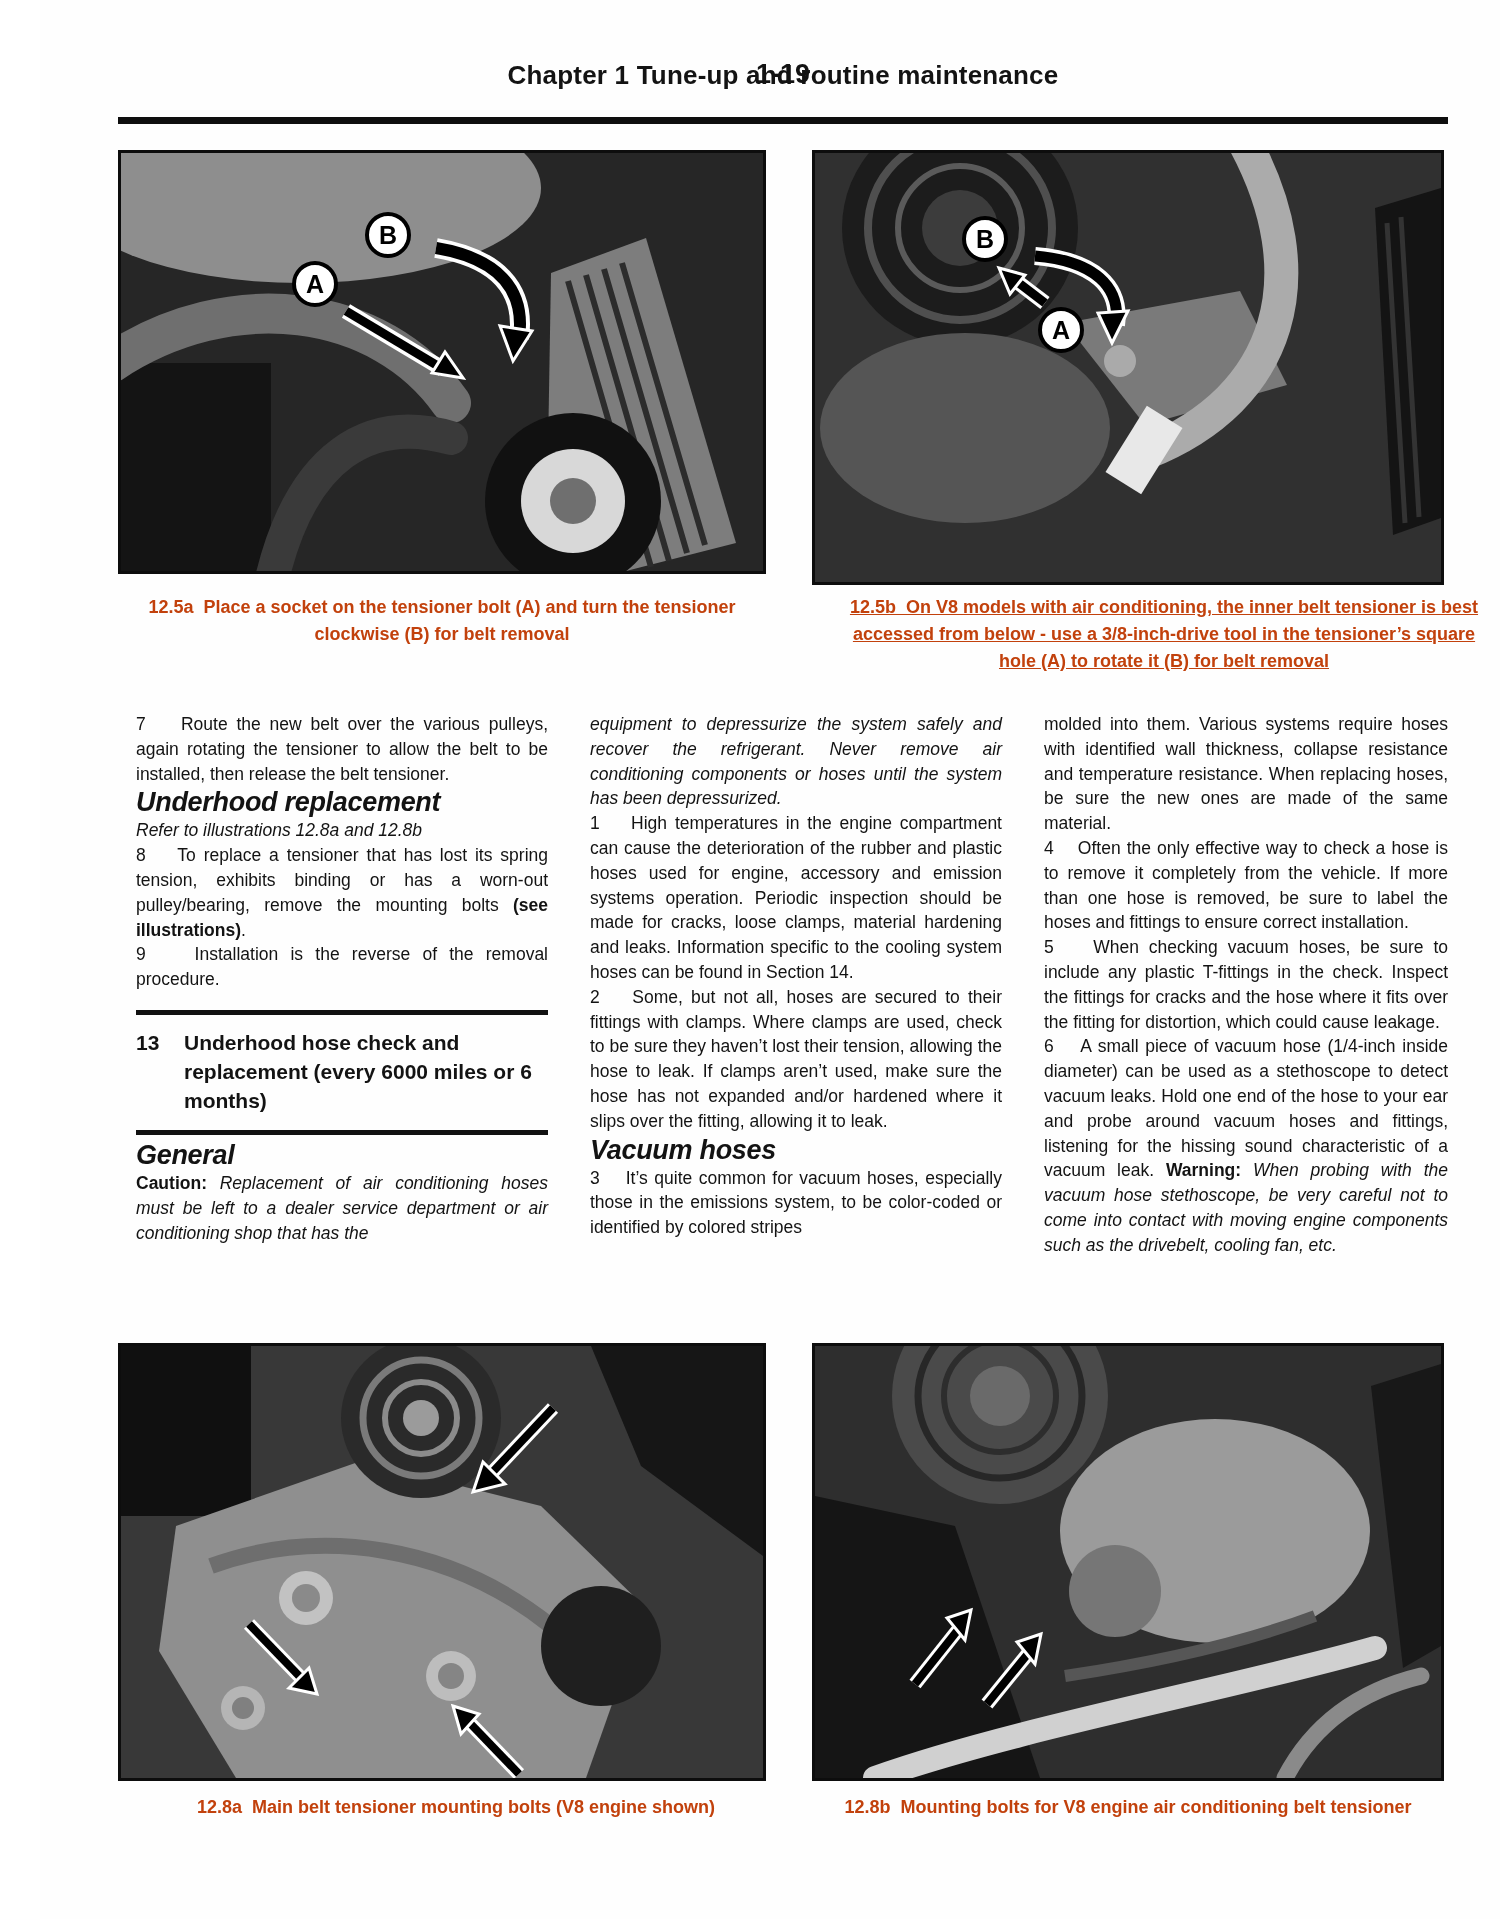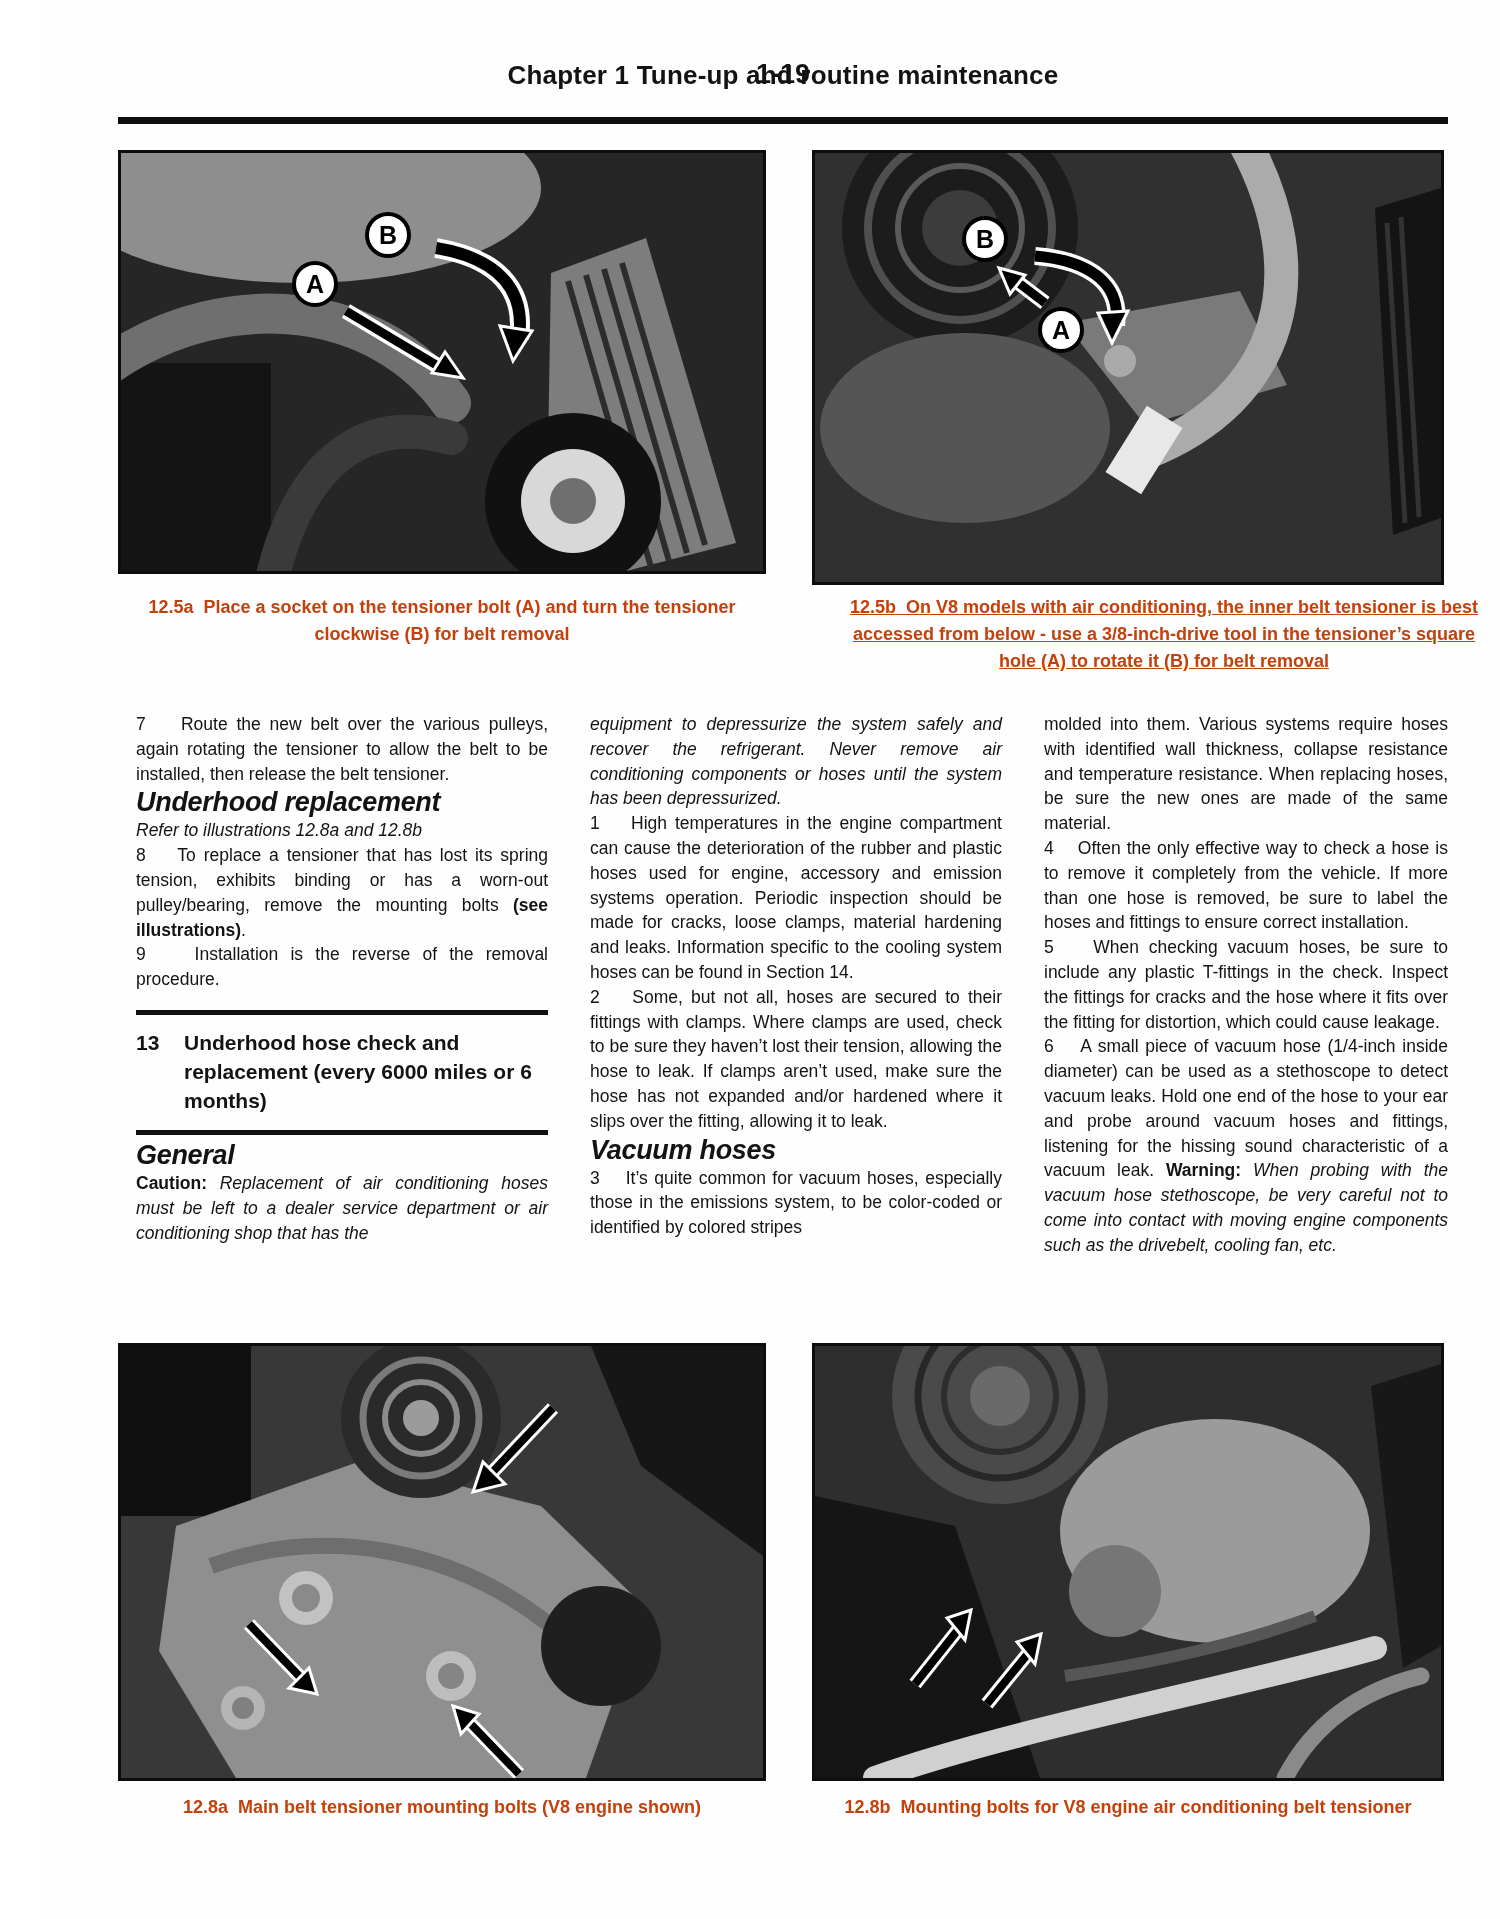--- a/index.html
+++ b/index.html
@@ -22,21 +22,21 @@
   .photo svg{display:block;width:100%;height:100%;}
 
   .badge{position:absolute;width:46px;height:46px;border-radius:50%;background:#fff;border:4px solid #000;
          color:#000;font-weight:bold;font-size:25px;display:flex;align-items:center;justify-content:center;
          box-sizing:border-box;line-height:1;}
 
   
   .caption{position:absolute;text-align:center;font-weight:bold;font-size:18px;line-height:27px;color:#c2410c;}
   #cap125a{left:98px;top:594px;width:608px;}
   #cap125b{left:793px;top:594px;width:662px;text-decoration:underline;}
-  #cap128a{left:78px;top:1794px;width:648px;}
+  #cap128a{left:92px;top:1794px;width:648px;}
   #cap128b{left:752px;top:1794px;width:672px;}
 
   
   .col{position:absolute;top:712px;width:412px;font-size:17.5px;line-height:24.8px;text-align:justify;}
   #colL{left:96px;}
   #colM{left:550px;}
   #colR{left:1004px;width:404px;}
   .col p{margin:0;}
   .it{font-style:italic;}
   .bd{font-weight:bold;}

